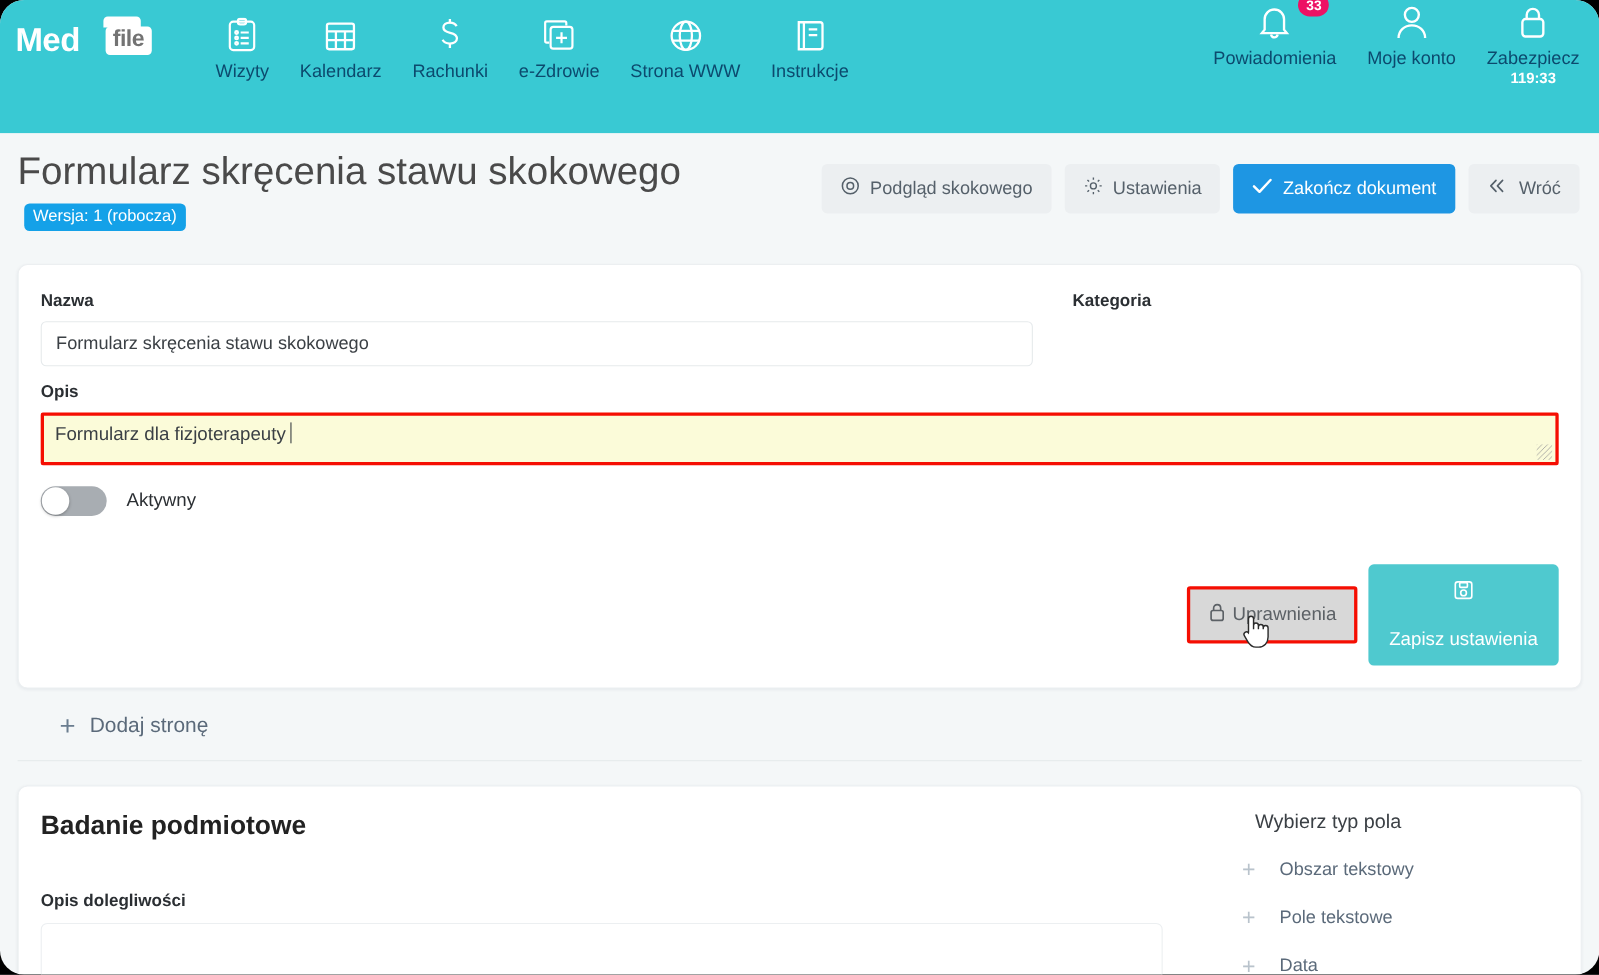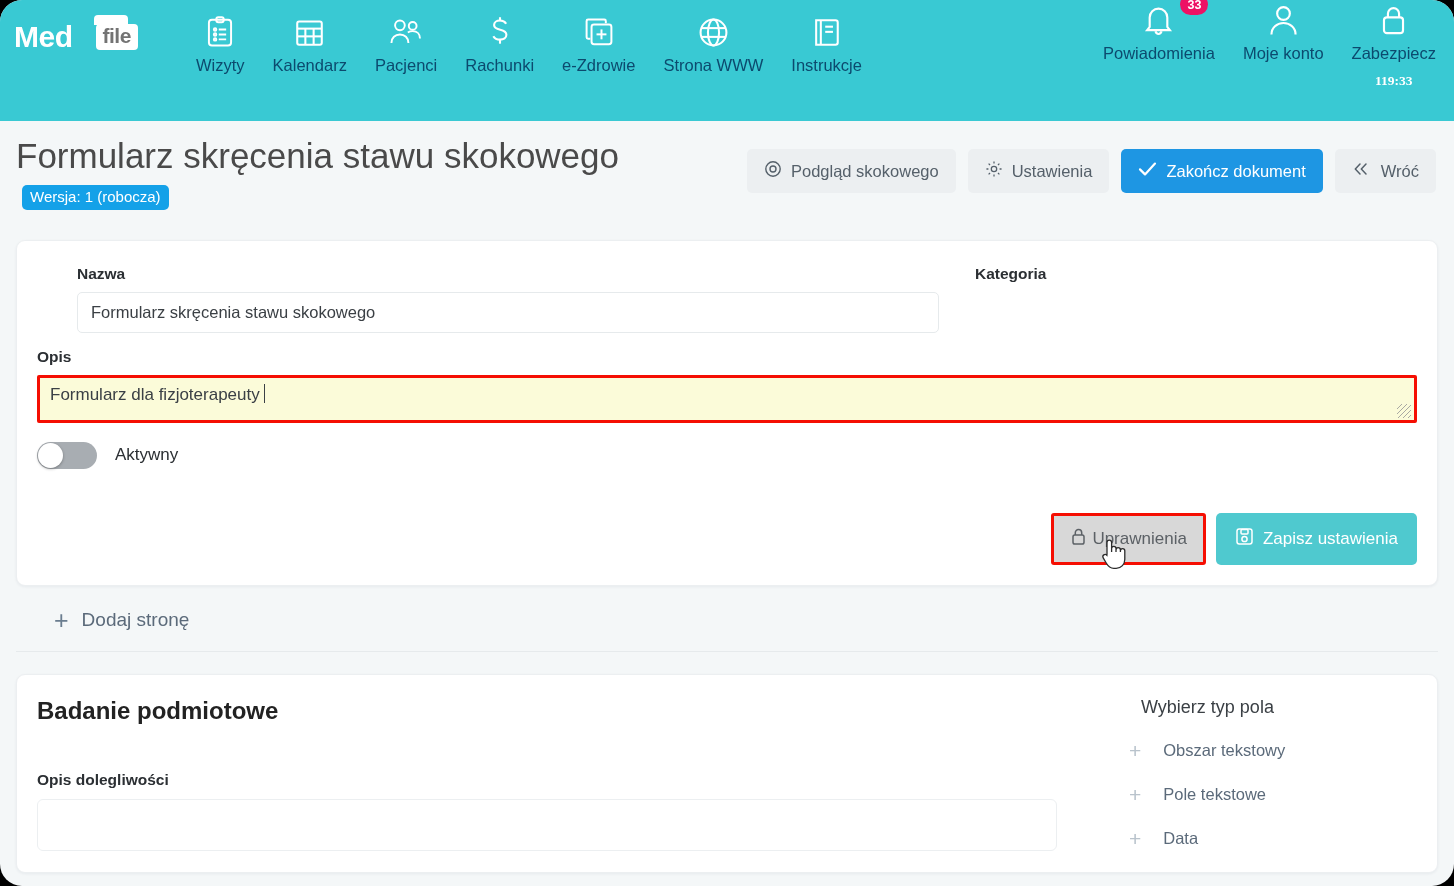--- a/index.html
+++ b/index.html
@@ -82,22 +82,21 @@
     background: #ed1164;
     color: #fff;
     font-size: 12.5px; font-weight: bold;
     border-radius: 11px;
     min-width: 28px; height: 21px;
     display: flex; align-items: center; justify-content: center;
     padding: 0 5px;
   }
   .nav-sub {
     color: #fff; font-size: 13.5px; font-weight: bold;
-    margin-top: 10px;
-    font-family: Liberation Serif, serif;
+    margin-top: 0;
   }
 
   
   #pagehead {
     display: flex;
     justify-content: space-between;
     align-items: flex-start;
     padding: 14px 16px 0 16px;
   }
   #page-title {
@@ -140,21 +139,21 @@
   
   #main { padding: 22px 16px 0 16px; }
   .card {
     background: #fff;
     border-radius: 9px;
     border: 1px solid #eceff1;
     box-shadow: 0 1px 3px rgba(22,40,60,0.06);
     padding: 24px 20px 20px 20px;
   }
   .form-row { display: flex; gap: 36px; }
-  .col-name { flex: 1 1 auto; margin-left: 40px; }
+  .col-name { flex: 1 1 auto; }
   .col-cat  { width: 442px; flex: 0 0 442px; }
   .field-label {
     font-size: 15.5px; font-weight: bold; color: #2b2f33;
     margin-bottom: 9px;
   }
   .input {
     width: 100%;
     height: 41px;
     border: 1px solid #e6eaec;
     border-radius: 5px;
@@ -227,22 +226,23 @@
     cursor: pointer;
     position: relative;
   }
   .btn-save {
     background: #4fc9cf;
     color: #fff;
     border: none;
     border-radius: 5px;
     font-size: 17px;
     padding: 14px 19px;
-    display: inline-flex; align-items: center; gap: 9px;
-    cursor: pointer;
+    display: inline-flex; align-items: center; gap: 20px;
+    cursor: pointer;
+    flex-direction: column;
   }
   .cursor-hand {
     position: absolute;
     left: 44px; top: 20px;
     pointer-events: none;
   }
 
   
   #addpage {
     padding: 22px 0 18px 38px;
@@ -338,31 +338,20 @@
             <rect x="2.5" y="3.5" width="19" height="18" rx="1.5"></rect>
             <line x1="2.5" y1="9" x2="21.5" y2="9"></line>
             <line x1="8.8" y1="9" x2="8.8" y2="21.5"></line>
             <line x1="15.2" y1="9" x2="15.2" y2="21.5"></line>
             <line x1="2.5" y1="15" x2="21.5" y2="15"></line>
           </svg>
         </span>
         <span class="nav-label">Kalendarz</span>
       </div>
 
-      <div class="nav-item">
-        <span class="nav-icon">
-          <svg width="34" height="30" viewBox="0 0 28 24" fill="none" stroke="#fff" stroke-width="1.6">
-            <circle cx="9" cy="6.5" r="4"></circle>
-            <path d="M2 21c0-4.4 3.1-7 7-7s7 2.6 7 7"></path>
-            <circle cx="19.5" cy="7" r="3.2"></circle>
-            <path d="M15.5 12.4c1.1-.7 2.5-1.1 4-1.1 3.6 0 6 2.4 6 6"></path>
-          </svg>
-        </span>
-        <span class="nav-label">Pacjenci</span>
-      </div>
 
       <div class="nav-item">
         <span class="nav-icon">
           <svg width="26" height="32" viewBox="0 0 20 26" fill="none" stroke="#fff" stroke-width="1.7">
             <path d="M15 6.3c-1-1.7-2.9-2.6-5-2.6-2.8 0-4.8 1.4-4.8 3.6 0 2.3 2 3.2 5 3.9 3 .7 5 1.7 5 4.1 0 2.4-2.2 3.9-5.2 3.9-2.4 0-4.4-1-5.4-2.8"></path>
             <line x1="10" y1="1" x2="10" y2="4.2"></line>
             <line x1="10" y1="18.8" x2="10" y2="22.5"></line>
           </svg>
         </span>
         <span class="nav-label">Rachunki</span>

